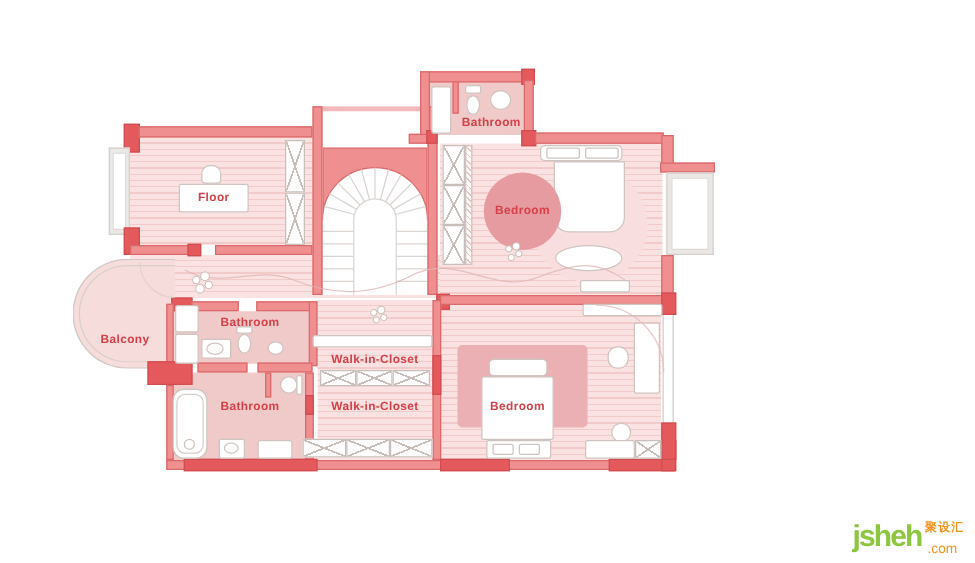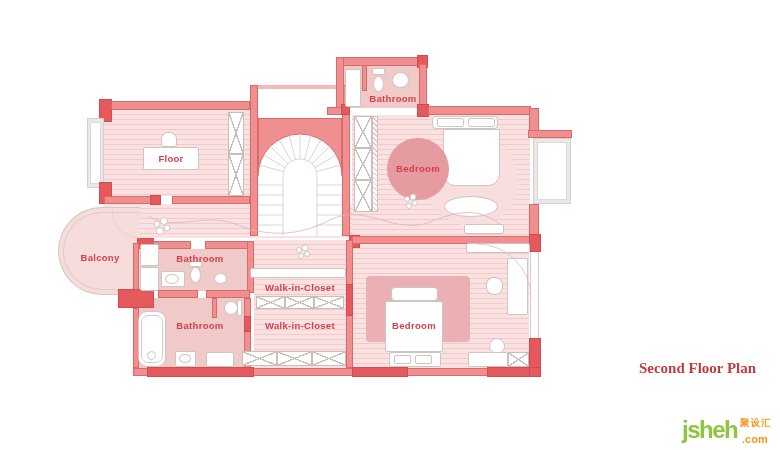--- a/index.html
+++ b/index.html
@@ -30,21 +30,21 @@
   .balcony{background:#f7dcdc;border:1px solid #cfc8c4;border-right:none;
            border-radius:46px 0 0 46px;}
   .balcony-in{border:1px solid #d8cfcb;border-right:none;border-radius:41px 0 0 41px;}
   
   .rlabel{color:#d6404a;font-weight:bold;font-size:9.5px;letter-spacing:.3px;
           text-align:center;white-space:nowrap;line-height:1;}
   .title{color:#c23b3e;font-family:"Liberation Serif", serif;font-weight:bold;
          font-size:15px;text-align:center;white-space:nowrap;}
   .logo-brand{color:#8dc63f;font-weight:bold;font-size:24px;letter-spacing:-1.5px;line-height:1;}
   .logo-cn{color:#f7941d;font-weight:bold;font-size:9.5px;letter-spacing:1px;line-height:1;}
-  .logo-tld{color:#f7941d;font-weight:bold;font-size:11px;line-height:1;}
+  .logo-tld{color:#f7941d;font-weight:normal;font-size:11px;line-height:1;}
   svg{display:block;}
 </style>
 </head>
 <body>
 
 <div id="canvas">
 
   <div class="c floor-s" style="left:104px;top:110px;width:146px;height:86px"></div>
   <div class="c floor-s" style="left:104px;top:204px;width:250px;height:34px"></div>
   <div class="c floor-p" style="left:344px;top:66px;width:75px;height:42px"></div>
@@ -218,28 +218,27 @@
         <circle cx="301" cy="256" r="2.5"></circle>
       <circle cx="407" cy="199" r="2.5"></circle>
         <circle cx="413" cy="197" r="3"></circle>
         <circle cx="415" cy="203" r="2.5"></circle>
         <circle cx="409" cy="206" r="2.5"></circle>
     </g>
   </svg>
 
   <div class="c rlabel" style="left:352px;top:94px;width:82px">Bathroom</div>
   <div class="c rlabel" style="left:387px;top:164px;width:62px">Bedroom</div>
-  <div class="c rlabel" style="left:64px;top:253px;width:72px">Balcony</div>
+  <div class="c rlabel" style="left:64px;top:267px;width:72px">Balcony</div>
   <div class="c rlabel" style="left:150px;top:254px;width:100px">Bathroom</div>
   <div class="c rlabel" style="left:150px;top:321px;width:100px">Bathroom</div>
   <div class="c rlabel" style="left:254px;top:283px;width:92px">Walk-in-Closet</div>
   <div class="c rlabel" style="left:254px;top:321px;width:92px">Walk-in-Closet</div>
   <div class="c rlabel" style="left:386px;top:321px;width:56px">Bedroom</div>
 
-  <div class="c title" style="left:615px;top:360px;width:165px">Second Floor Plan</div>
 
   <div class="c" style="left:682px;top:412px;width:98px;height:38px">
     <span class="c logo-brand" style="left:0;top:6px">jsheh</span>
     <span class="c logo-cn" style="left:58px;top:6px">聚设汇</span>
     <span class="c logo-tld" style="left:60px;top:22px">.com</span>
   </div>
 
 </div>
 
 </body></html>

